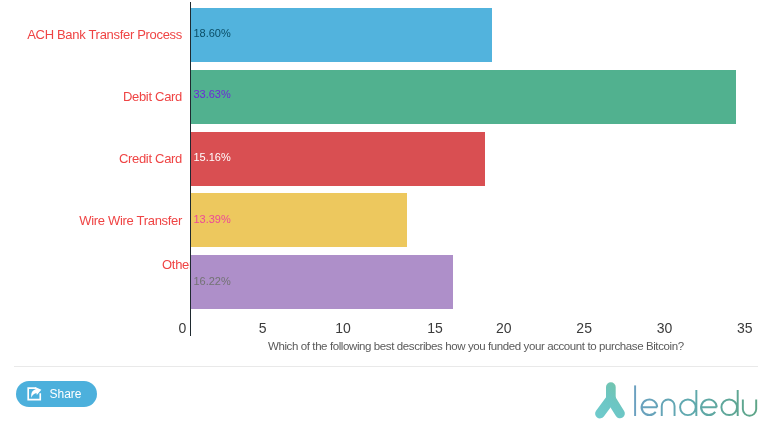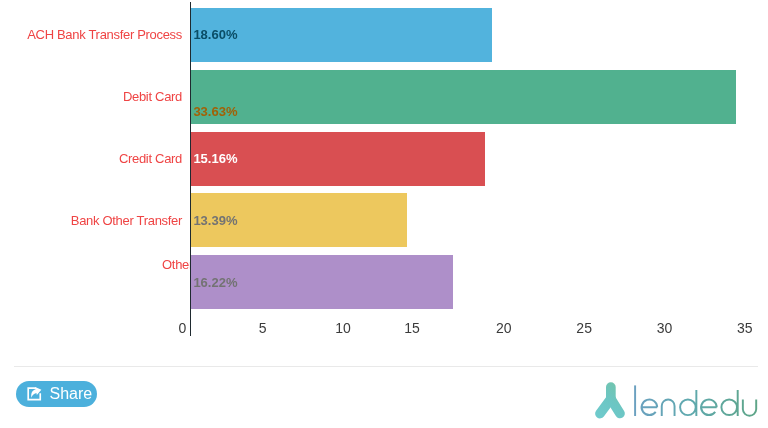--- a/index.html
+++ b/index.html
@@ -12,101 +12,102 @@
   #plot{position:absolute;left:0;top:0;width:768px;height:336px;}
 
   .cat-label{position:absolute;left:0;width:182px;text-align:right;
              transform:translateZ(0);
              font-size:13px;letter-spacing:-0.31px;font-weight:normal;
              color:#ef4444;white-space:nowrap;}
 
   .bar{position:absolute;left:190px;height:54px;}
 
   .bar-val{position:absolute;left:193.4px;transform:translateZ(0);
-           font-size:13px;font-weight:bold;white-space:nowrap;}
+           font-size:11px;font-weight:normal;white-space:nowrap;}
 
   .axis-line{position:absolute;left:189.7px;top:1.8px;width:1.3px;height:333.8px;
              background:#1f2a30;}
 
   .tick{position:absolute;top:320px;font-size:14px;color:#3b3b3b;
         transform:translateX(-50%) translateZ(0);white-space:nowrap;}
 
   .xcaption{position:absolute;left:268px;top:339.5px;transform:translateZ(0);
             font-size:11.5px;letter-spacing:-0.4px;color:#5a5a5a;white-space:nowrap;}
 
   
   .sep{position:absolute;left:14.4px;top:366.3px;width:743.2px;height:1px;
        background:#e9e9e9;}
 
   .share-btn{position:absolute;left:15.7px;top:381px;width:80.9px;height:25.8px;
              display:flex;align-items:center;gap:7.3px;padding:0 0 0 11.2px;
              box-sizing:border-box;border-radius:999px;background:#4cb0dc;
              color:#ffffff;cursor:pointer;}
   .share-btn .sicon{display:block;flex:none;}
-  .share-btn .slabel{font-size:16px;color:#ffffff;transform:translateZ(0);}
+  .share-btn .slabel{font-size:12px;color:#ffffff;transform:translateZ(0);}
 
   .brand{position:absolute;left:592px;top:376px;}
 </style>
 </head>
 <body>
 
 <div id="root">
 
   <div id="plot">
     <div class="chart-row">
       <div class="cat-label" style="top: 27.2px;">ACH Bank Transfer Process</div>
       <div class="bar" style="top: 8px; width: 302.064px; background: rgb(82, 179, 221);"></div>
       <div class="bar-val" style="top: 27.3px; color: rgb(10, 77, 102);">18.60%</div>
     </div>
 
     <div class="chart-row">
       <div class="cat-label" style="top: 89px;">Debit Card</div>
       <div class="bar" style="top: 69.8px; width: 546.151px; background: rgb(81, 177, 143);"></div>
-      <div class="bar-val" style="top: 104px; color: #a16207;">33.63%</div>
+      <div class="bar-val" style="top: 88px; color: #6d28d9;">33.63%</div>
     </div>
 
     <div class="chart-row">
       <div class="cat-label" style="top: 150.8px;">Credit Card</div>
       <div class="bar" style="top: 131.6px; width: 294.756px; background: rgb(217, 79, 82);"></div>
       <div class="bar-val" style="top: 150.9px; color: rgb(255, 255, 255);">15.16%</div>
     </div>
 
     <div class="chart-row">
-      <div class="cat-label" style="top: 212.6px;">Bank Other Transfer</div>
+      <div class="cat-label" style="top: 212.6px;">Wire Wire Transfer</div>
       <div class="bar" style="top: 193.4px; width: 217.454px; background: rgb(237, 200, 94);"></div>
-      <div class="bar-val" style="top: 212.7px; color: #737373;">13.39%</div>
+      <div class="bar-val" style="top: 212.7px; color: #ec4899;">13.39%</div>
     </div>
 
     <div class="chart-row">
       <div class="cat-label" style="top: 257px; padding-left: 11px;">Other</div>
       <div class="bar" style="top: 255.2px; width: 263.413px; background: rgb(174, 143, 201);"></div>
       <div class="bar-val" style="top: 274.5px; color: #737373;">16.22%</div>
     </div>
   </div>
 
   <div class="axis-line"></div>
 
   <div id="ticks">
     <div class="tick" style="left: 182.4px;">0</div>
 
     <div class="tick" style="left: 262.75px;">5</div>
 
     <div class="tick" style="left: 343.1px;">10</div>
 
-    <div class="tick" style="left: 412px;">15</div>
+    <div class="tick" style="left: 435px;">15</div>
 
     <div class="tick" style="left: 503.8px;">20</div>
 
     <div class="tick" style="left: 584.15px;">25</div>
 
     <div class="tick" style="left: 664.5px;">30</div>
 
     <div class="tick" style="left: 744.85px;">35</div>
   </div>
 
+  <div class="xcaption">Which of the following best describes how you funded your account to purchase Bitcoin?</div>
 
   <div class="sep"></div>
 
   <div class="share-btn">
     <svg class="sicon" width="15.3" height="14.3" viewBox="1.1 1.3 14.2 13.3">
       <g fill="none" stroke="#ffffff" stroke-width="1.55">
         <path d="M9.6 2.4 L2.2 2.4 L2.2 13.1 L13.4 13.1 L13.4 7.2"></path>
       </g>
       <g transform="rotate(-12 8.3 6.3)">
         <path d="M9.7 1.6 L14.8 5.3 L9.7 9.0 L9.7 7.1 C7.0 7.1 5.4 8.3 4.3 10.6 C4.3 6.5 6.2 4.1 9.7 3.7 Z" fill="#ffffff"></path>

